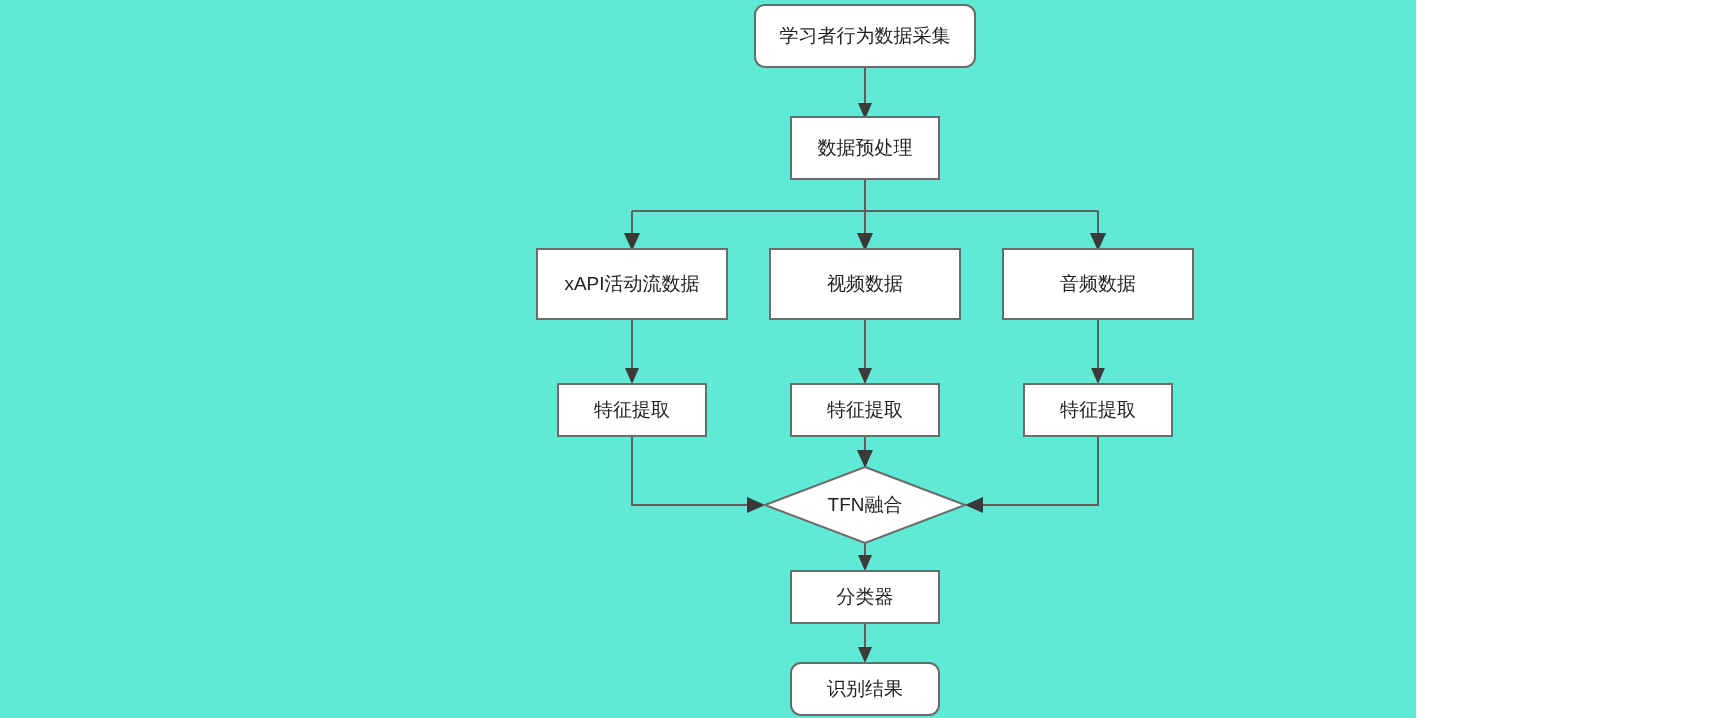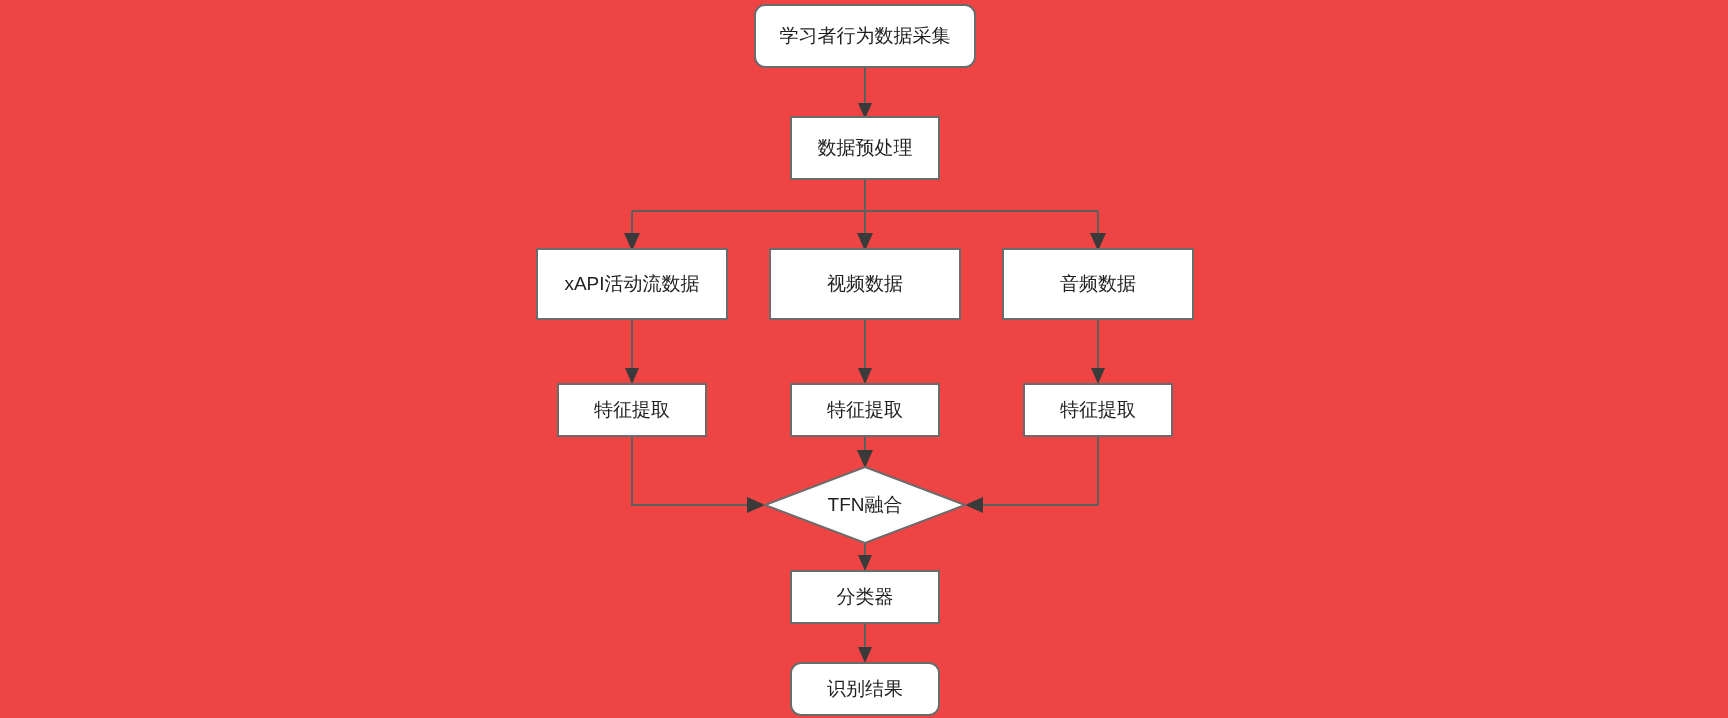--- a/index.html
+++ b/index.html
@@ -8,23 +8,23 @@
     background: #ffffff;
   }
   body {
     width: 1728px;
     height: 718px;
     font-family: "Liberation Sans", "DejaVu Sans", sans-serif;
     overflow: hidden;
   }
   #diagram-root {
     position: relative;
-    width: 1728px;
+    width: 1416px;
     height: 718px;
-    background: #ef4444;
+    background: #5eead4;
   }
   svg#flowchart {
     display: block;
     width: 1728px;
     height: 718px;
   }
   .node-shape {
     fill: #ffffff;
     stroke: #6b6b6b;
     stroke-width: 2;

